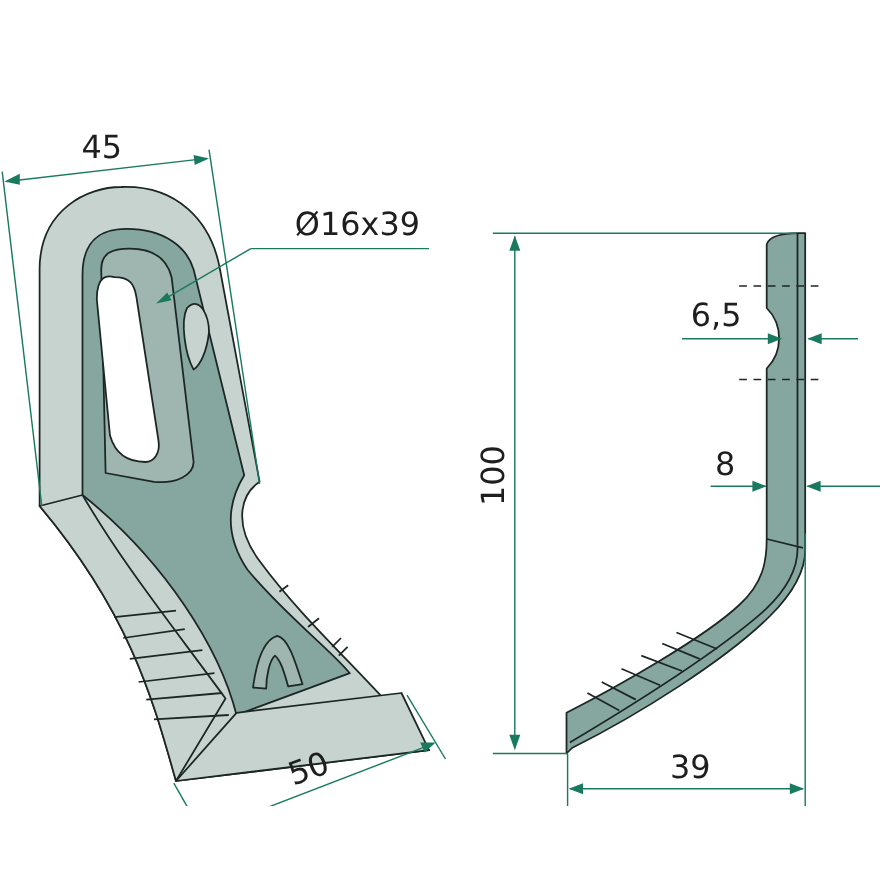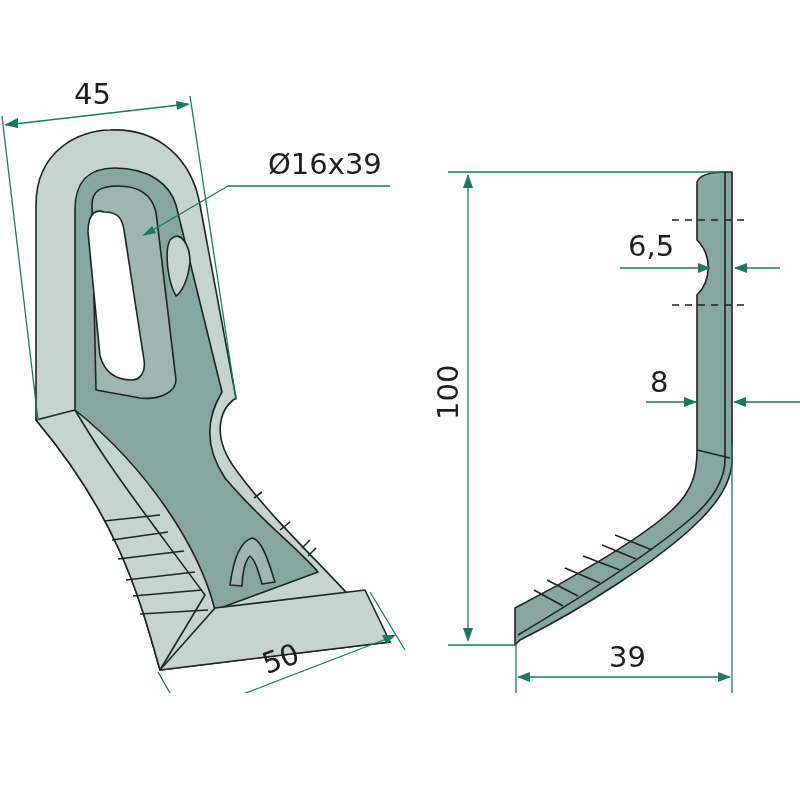--- a/index.html
+++ b/index.html
@@ -1,16 +1,16 @@
 <!DOCTYPE html>
 <html><head>
 <meta charset="utf-8">
 <style>
   html,body{margin:0;padding:0;background:#ffffff;}
-  #canvas{position:relative;width:800px;height:693px;overflow:hidden;background:#fff;}
+  #canvas{position:relative;width:800px;height:693px;overflow:hidden;background:#fff;margin-top:40px;}
   svg{position:absolute;left:0;top:0;}
   .dimtxt{font-family:"DejaVu Sans","Liberation Sans",sans-serif;font-size:29px;fill:#1e1e1e;}
   .dim{stroke:#1a7a60;stroke-width:1.3;fill:none;}
   .arrow{fill:#1a7a60;}
   .outline{stroke:#1c2623;stroke-width:1.6;stroke-linejoin:round;}
   .light{fill:#c7d3cf;}
   .mid{fill:#9fb5b0;}
   .dark{fill:#86a6a0;}
   .dash{stroke:#1c2623;stroke-width:1.4;stroke-dasharray:7 6;}
 </style>

